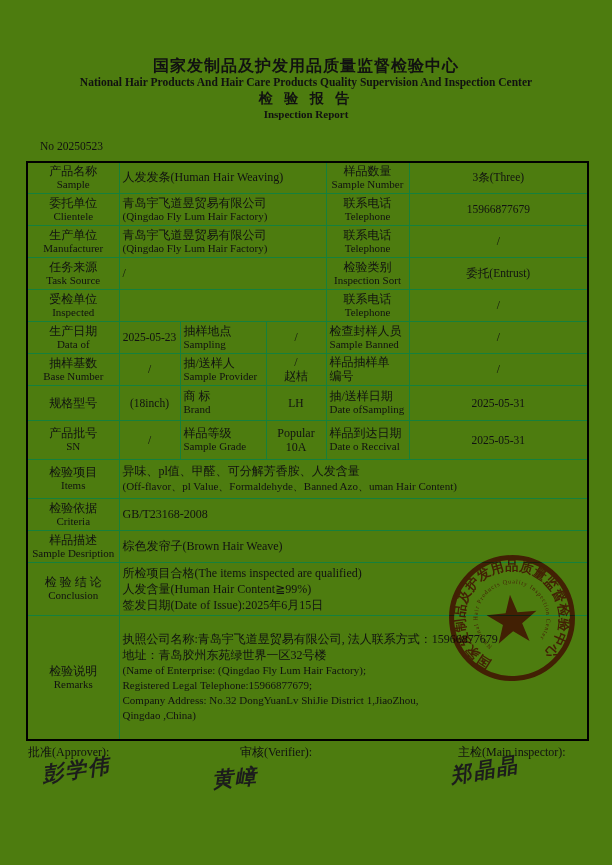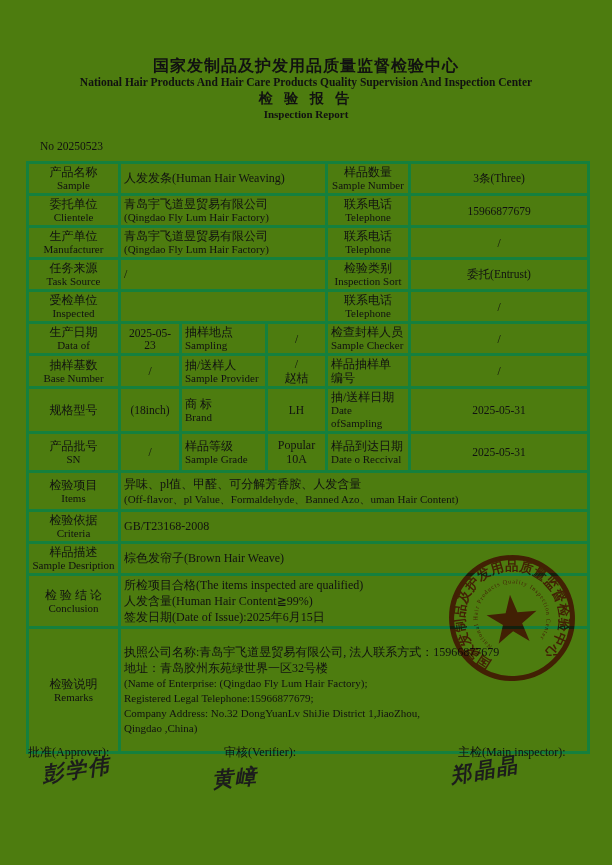--- a/index.html
+++ b/index.html
@@ -9,21 +9,21 @@
   
   .hdr{position:absolute;left:0;top:56px;width:612px;text-align:center;}
   .hdr .t-zh{font-size:16px;font-weight:bold;letter-spacing:1px;line-height:19px;}
   .hdr .t-en{font-size:11.5px;font-weight:bold;line-height:15px;}
   .hdr .r-zh{font-size:14px;font-weight:bold;letter-spacing:4px;line-height:17px;}
   .hdr .r-en{font-size:11px;font-weight:bold;line-height:15px;}
   .no-line{position:absolute;left:40px;top:140px;font-size:11.5px;}
 
   
   table.rpt{position:absolute;left:26px;top:161px;width:561px;border-collapse:collapse;table-layout:fixed;border:2px solid #000;}
-  table.rpt td{border:3px solid #15803d;padding:1px 3px;vertical-align:middle;overflow:hidden;}
+  table.rpt td{border:1px solid #15803d;padding:1px 3px;vertical-align:middle;overflow:hidden;}
   .zh{display:block;font-size:12px;line-height:14px;}
   .en{display:block;font-size:11px;line-height:13px;}
   td.lbl{text-align:center;}
   td.mlbl{text-align:left;padding-left:4px;}
   td.val{text-align:left;padding-left:5px;font-size:12px;}
   td.cval{text-align:center;font-size:11.5px;}
   td.bval{text-align:center;font-size:11.5px;vertical-align:bottom;padding-bottom:3px;}
   td.top{vertical-align:top;}
   .ln{display:block;font-size:12px;line-height:16px;}
   .ln-en{display:block;font-size:11px;line-height:15px;}
@@ -136,21 +136,21 @@
         <span class="en">Data of</span>
       </td>
       <td class="cval">2025-05-23</td>
       <td class="mlbl">
         <span class="zh">抽样地点</span>
         <span class="en">Sampling</span>
       </td>
       <td class="cval">/</td>
       <td class="mlbl">
         <span class="zh">检查封样人员</span>
-        <span class="en">Sample Checker</span>
+        <span class="en">Sample Banned</span>
       </td>
       <td class="cval">/</td>
     </tr>
 
     <tr style="height:32px">
       <td class="lbl">
         <span class="zh">抽样基数</span>
         <span class="en">Base Number</span>
       </td>
       <td class="cval">/</td>
@@ -257,21 +257,21 @@
         <span class="ln-en">(Name of Enterprise: (Qingdao Fly Lum Hair Factory);</span>
         <span class="ln-en">Registered Legal Telephone:15966877679;</span>
         <span class="ln-en"> Company Address: No.32 DongYuanLv ShiJie District 1,JiaoZhou,</span>
         <span class="ln-en">Qingdao ,China)</span>
       </td>
     </tr>
   </tbody>
     </table>
 
   <div class="signoff-label" style="left:28px;top:744px;">批准(Approver):</div>
-  <div class="signoff-label" style="left:224px;top:744px;">审核(Verifier):</div>
+  <div class="signoff-label" style="left:240px;top:744px;">审核(Verifier):</div>
   <div class="signoff-label" style="left:458px;top:744px;">主检(Main inspector):</div>
 
   <div class="sig" style="left:42px;top:756px;transform:rotate(-8deg);">彭学伟</div>
   <div class="sig" style="left:212px;top:764px;transform:rotate(-5deg);">黄嶂</div>
   <div class="sig" style="left:450px;top:756px;transform:rotate(-10deg);">郑晶晶</div>
 
   <svg class="stamp" viewBox="0 0 130 130">
     <circle cx="65" cy="65" r="59.5" fill="none" stroke="#d8312b" stroke-width="5"></circle>
     <defs>
       <path id="ringPath" d="M 41.5 105.7 A 47 47 0 1 1 88.5 105.7" fill="none"></path>

